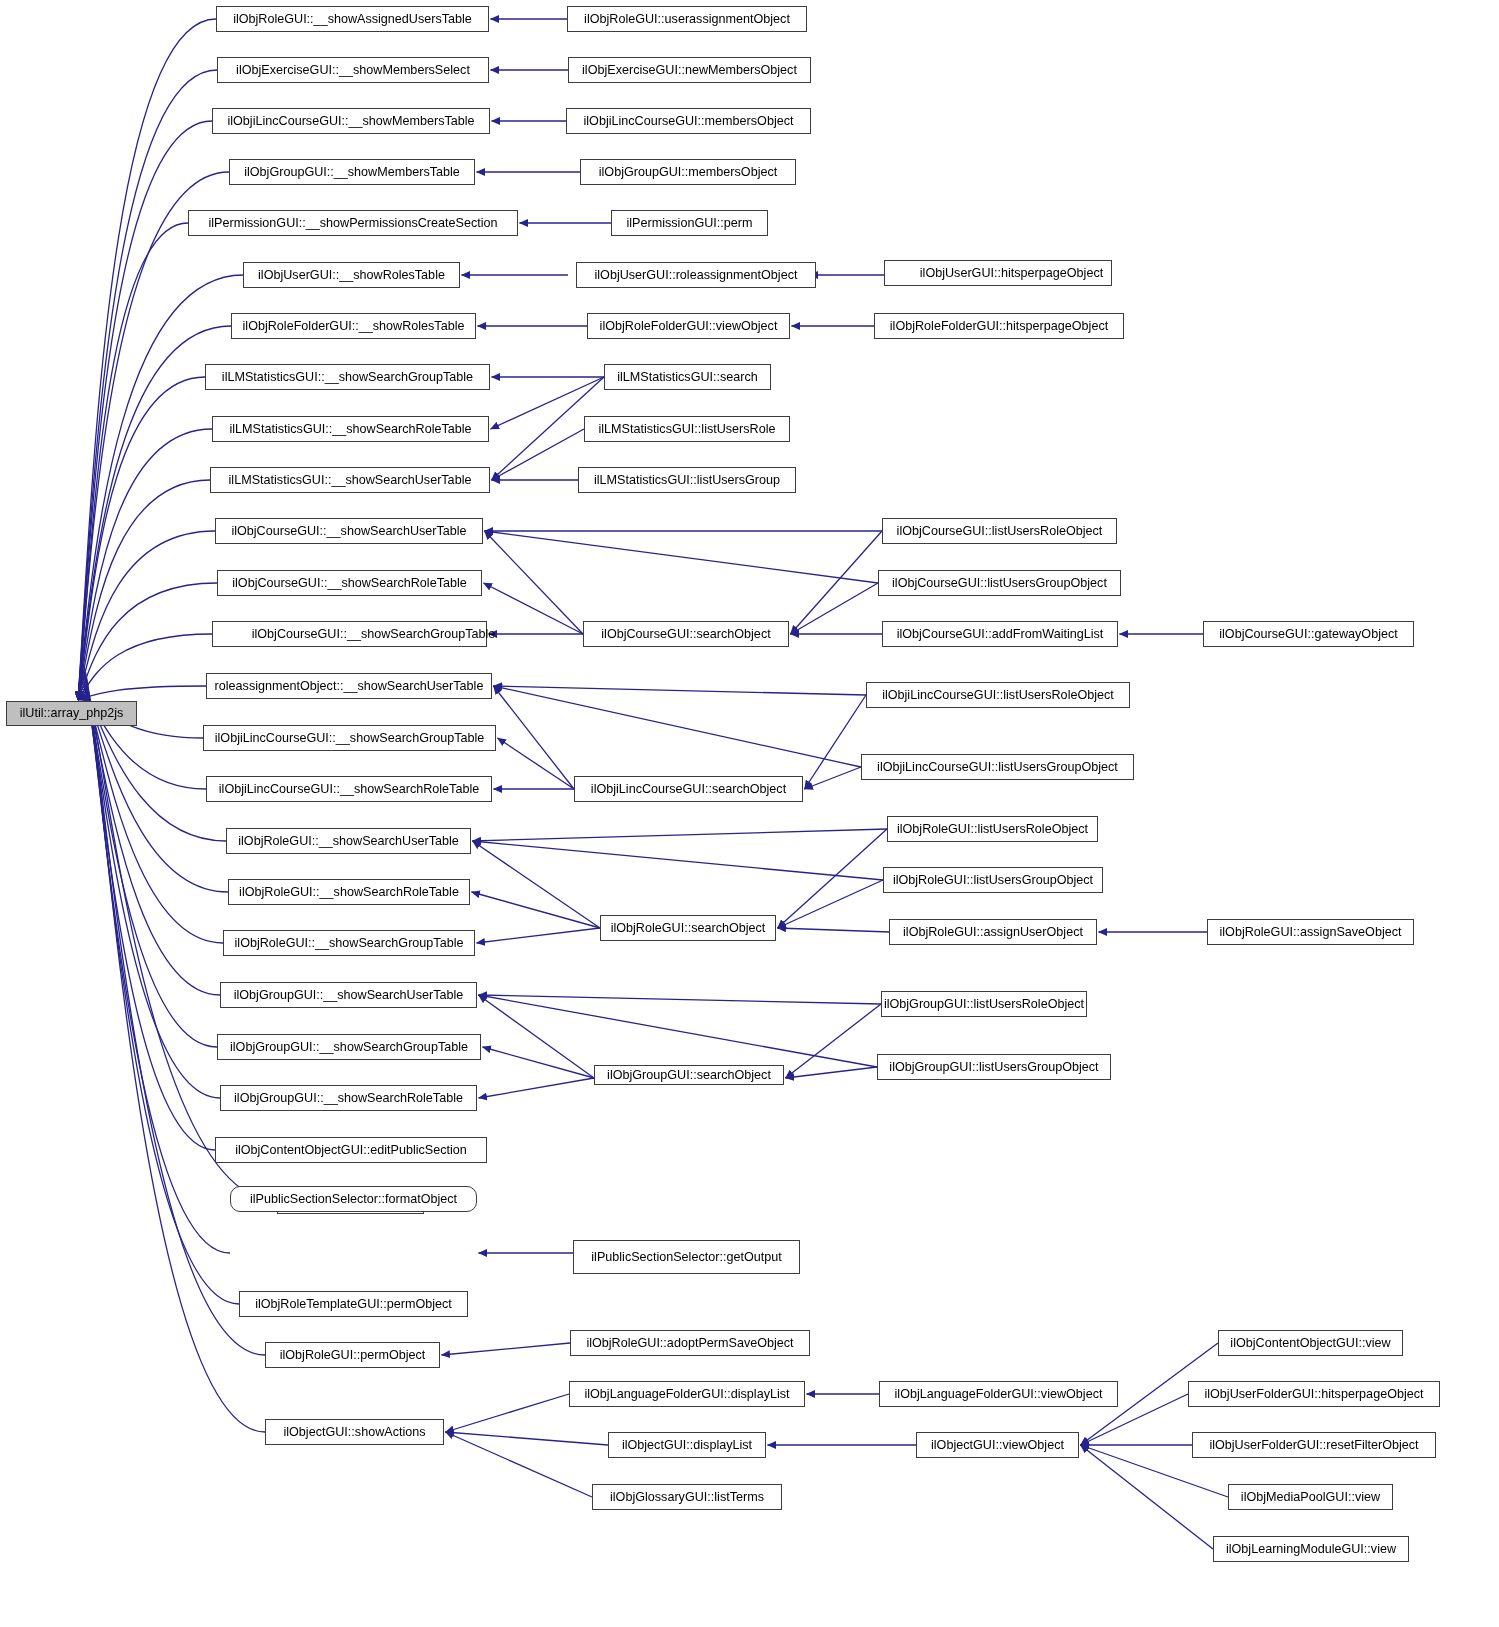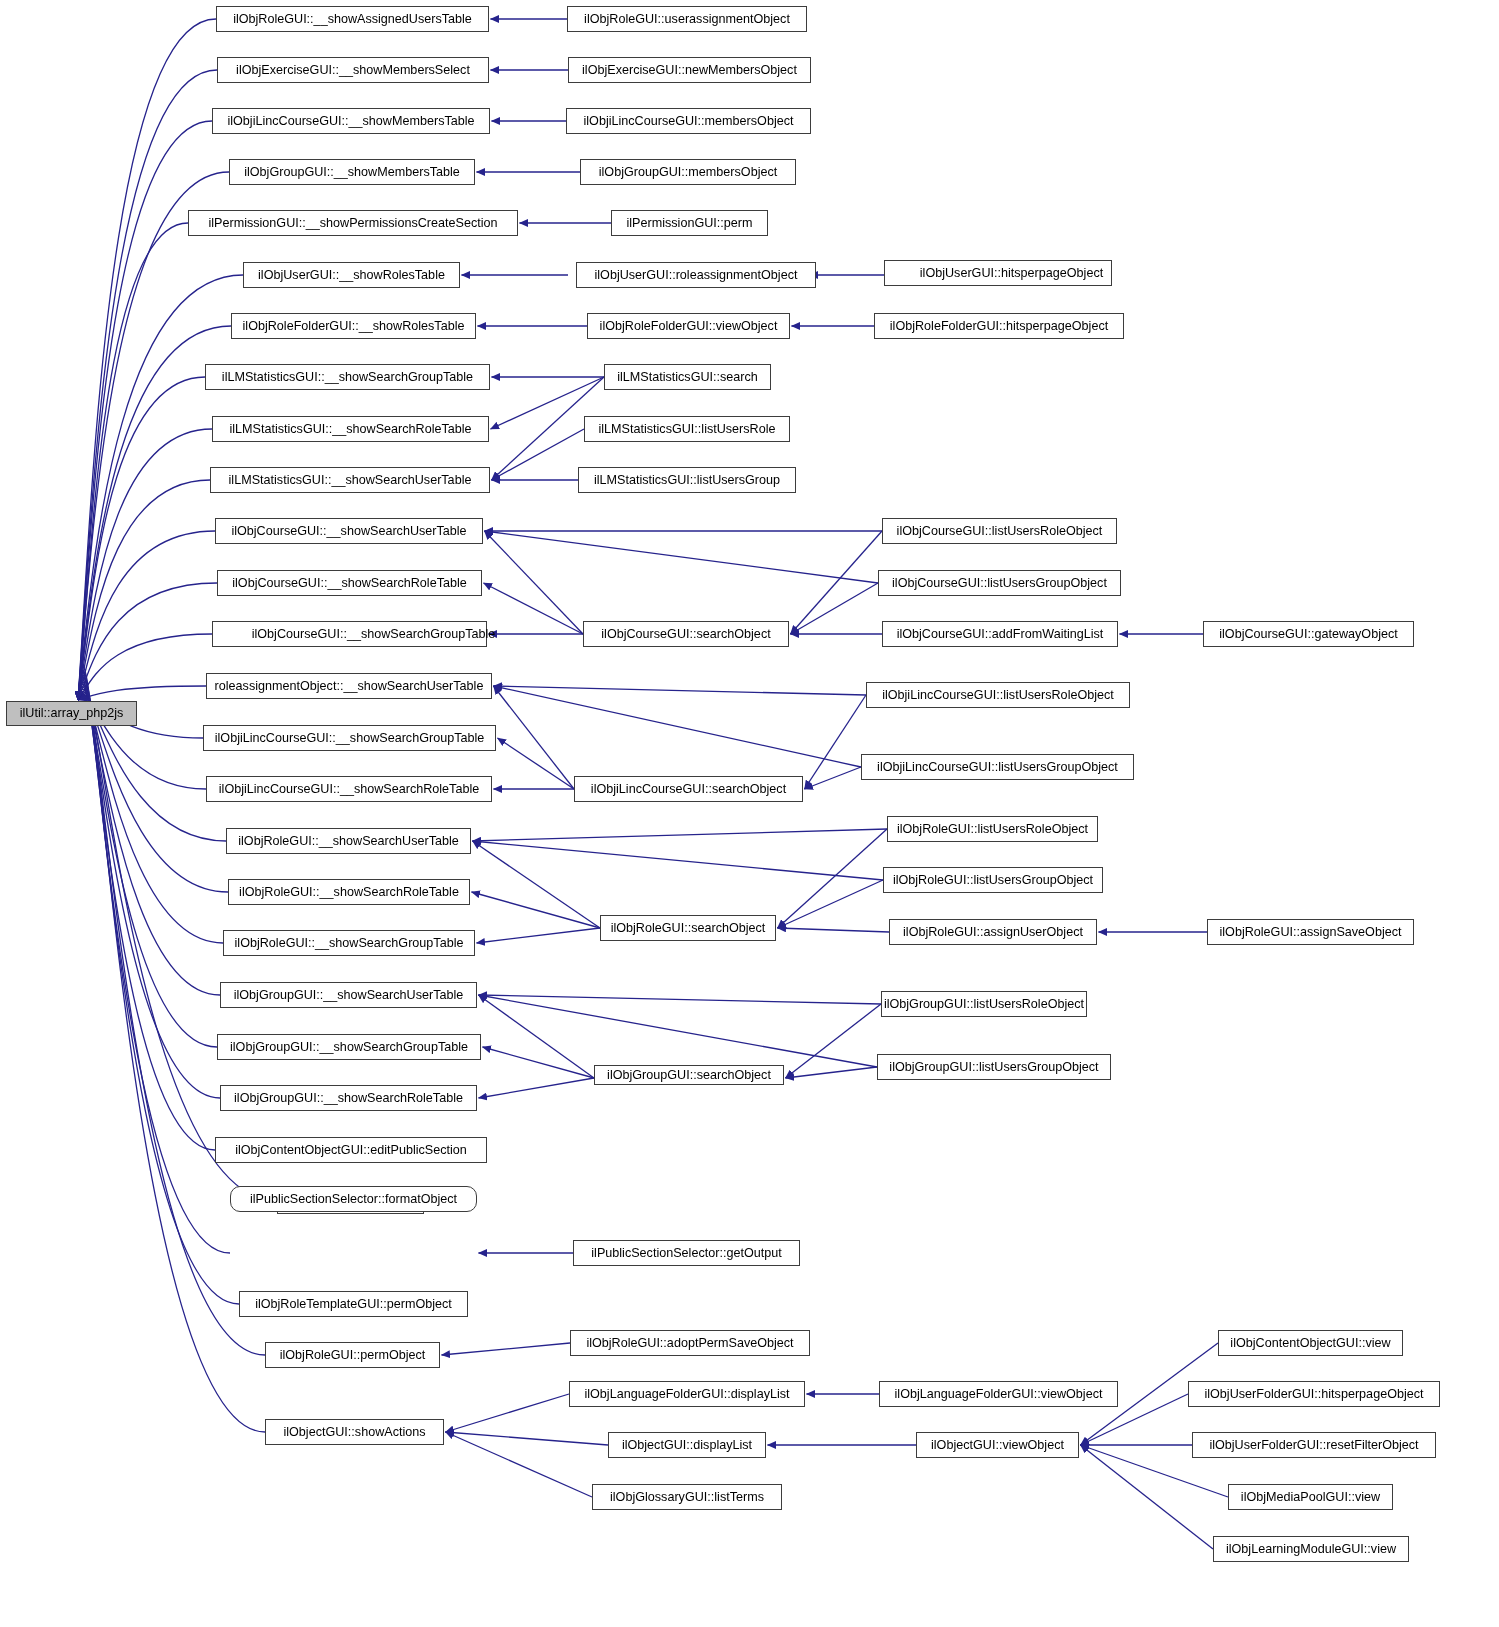--- a/index.html
+++ b/index.html
@@ -232,21 +232,21 @@
       </div>
       <div class="node" style="left: 574px; top: 776px; width: 229px; height: 26px;">
         <span class="lbl">ilObjiLincCourseGUI::searchObject</span>
       </div>
       <div class="node" style="left: 600px; top: 915px; width: 176px; height: 26px;">
         <span class="lbl">ilObjRoleGUI::searchObject</span>
       </div>
       <div class="node" style="left: 594px; top: 1065px; width: 190px; height: 20px;">
         <span class="lbl">ilObjGroupGUI::searchObject</span>
       </div>
-      <div class="node" style="left: 573px; top: 1240px; width: 227px; height: 26px;">
+      <div class="node" style="left: 573px; top: 1240px; width: 227px; height: 34px;">
         <span class="lbl">ilPublicSectionSelector::getOutput</span>
       </div>
       <div class="node" style="left: 570px; top: 1330px; width: 240px; height: 26px;">
         <span class="lbl">ilObjRoleGUI::adoptPermSaveObject</span>
       </div>
       <div class="node" style="left: 569px; top: 1381px; width: 236px; height: 26px;">
         <span class="lbl">ilObjLanguageFolderGUI::displayList</span>
       </div>
       <div class="node" style="left: 608px; top: 1432px; width: 158px; height: 26px;">
         <span class="lbl">ilObjectGUI::displayList</span>

